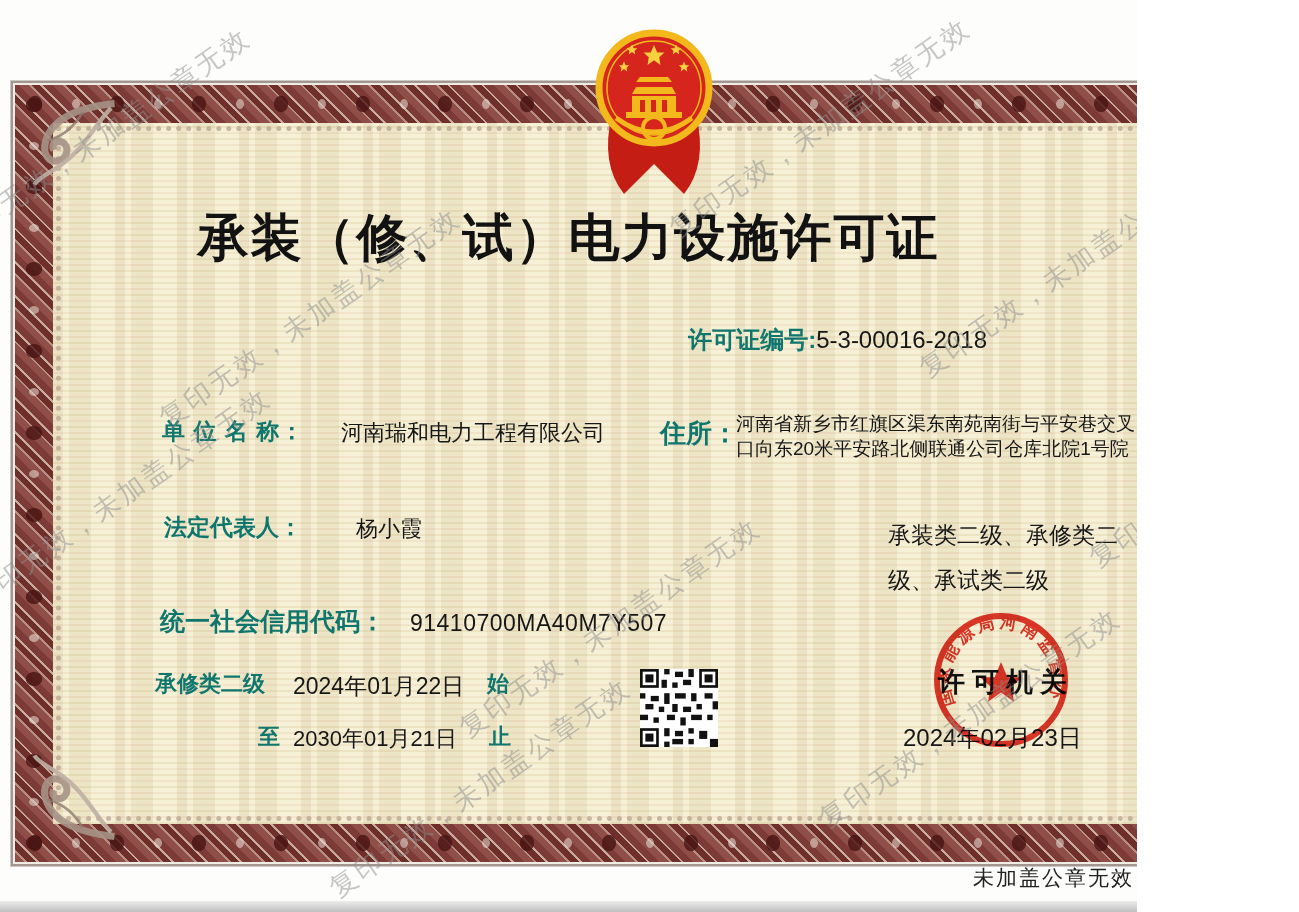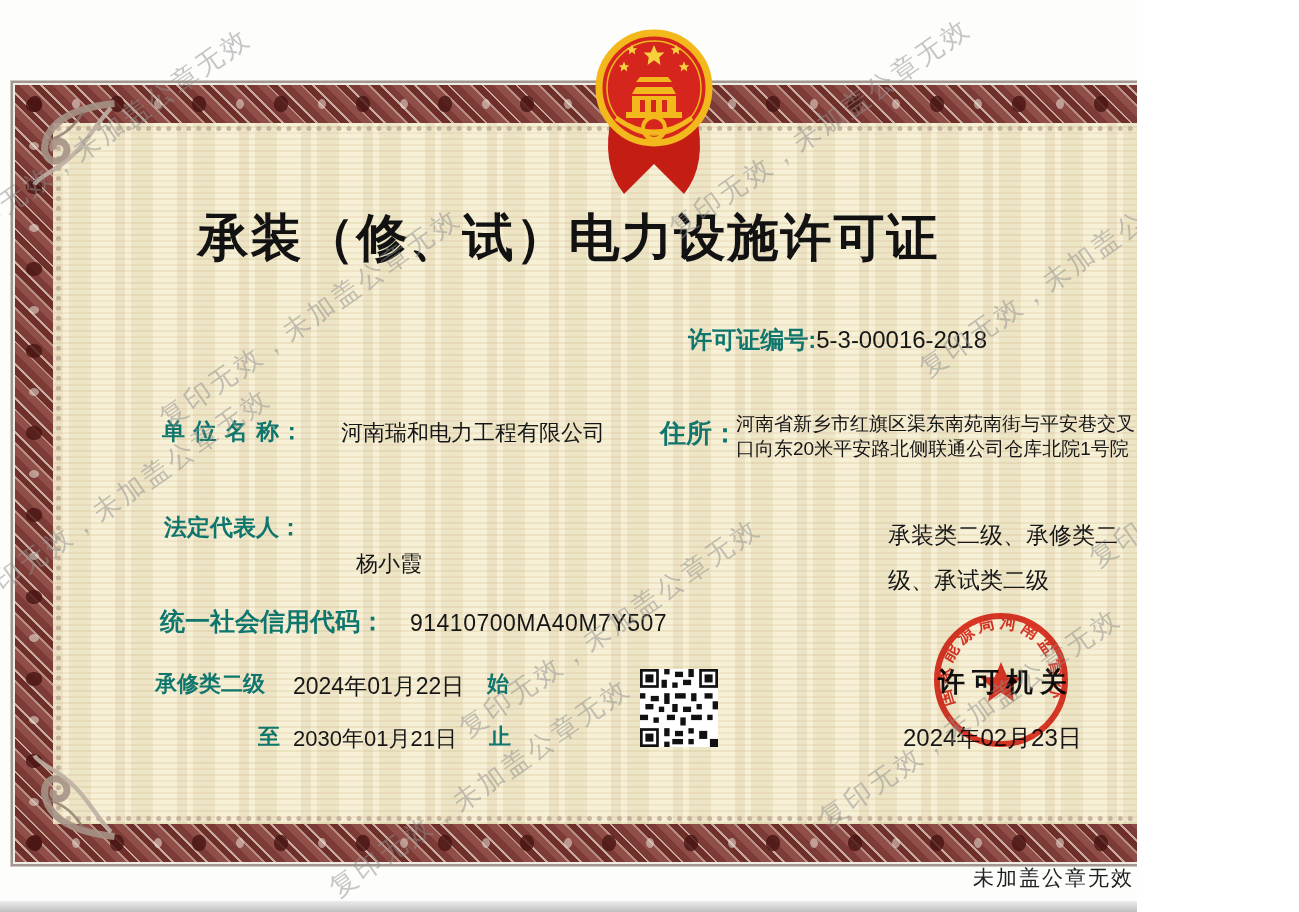--- a/index.html
+++ b/index.html
@@ -68,21 +68,21 @@
   .license-line .lbl { font-weight:700; }
   .lbl { font-weight:700; color:#0f766e; }
   .val { font-weight:400; color:#161616; }
 
   .company-lbl { left:162px; top:416px; font-size:23px; letter-spacing:1px; }
   .company-val { left:341px; top:418px; font-size:22px; }
   .addr-lbl    { left:660px; top:416px; font-size:26px; }
   .addr-val    { left:736px; top:411px; width:416px; font-size:19px; line-height:25px;
                  white-space:normal; }
   .legal-lbl   { left:164px; top:512px; font-size:23px; }
-  .legal-val   { left:356px; top:514px; font-size:22px;margin-top:35px; }
+  .legal-val   { left:356px; top:514px; font-size:22px; }
   .cat-lbl     { left:662px; top:513px; font-size:26px; }
   .cat-val     { left:888px; top:513px; width:258px; font-size:23px; line-height:45px;
                  white-space:normal; }
   .credit-lbl  { left:160px; top:605px; font-size:25px; }
   .credit-val  { left:410px; top:610px; font-size:23px; letter-spacing:.5px; }
   .valid-from-lbl { left:155px; top:669px; font-size:22px; }
   .valid-from-val { left:293px; top:671px; font-size:23px; }
   .valid-from-suf { left:487px; top:669px; font-size:22px; }
   .valid-to-lbl   { left:258px; top:722px; font-size:22px; }
   .valid-to-val   { left:293px; top:724px; font-size:22px; }

